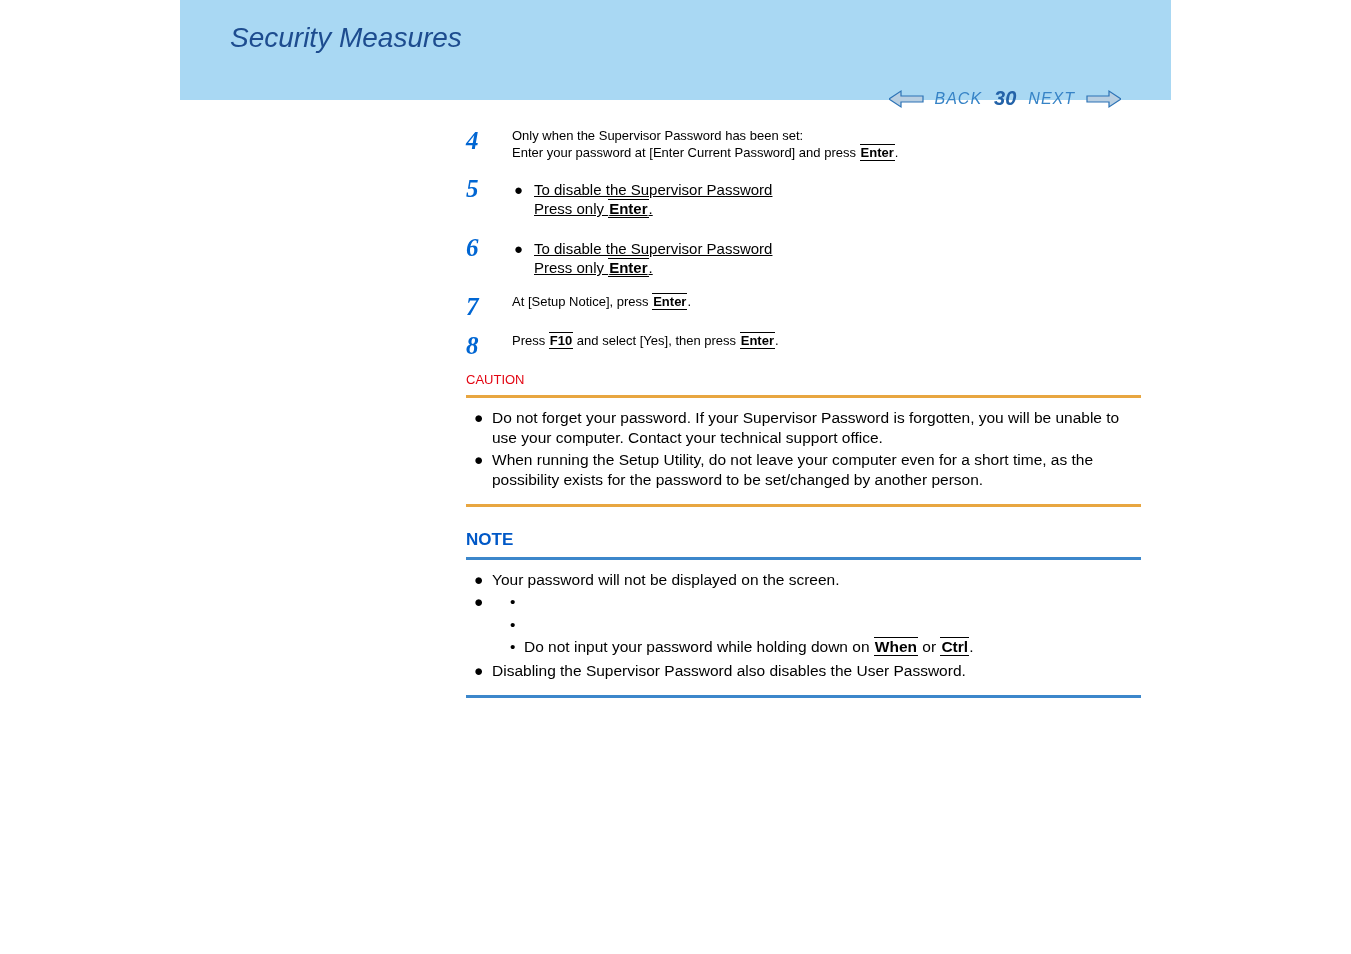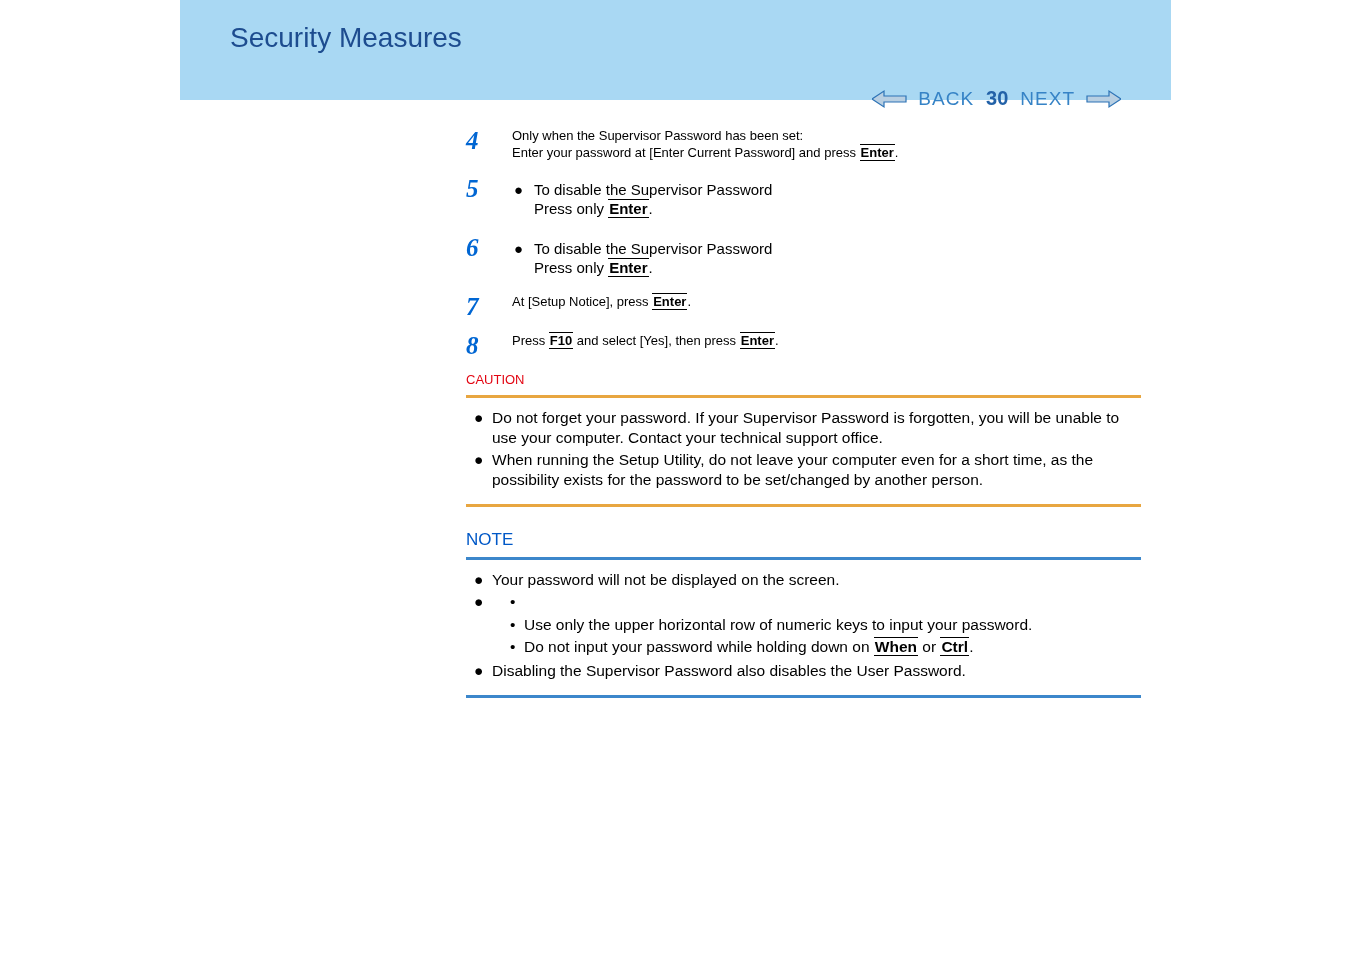--- a/index.html
+++ b/index.html
@@ -13,39 +13,40 @@
     .page-wrap {
       padding-left: 180px;
       padding-right: 180px;
     }
     .header-band {
       background: #a9d8f3;
       height: 100px;
       position: relative;
       padding-left: 50px;
       padding-top: 22px;
+      font-style: italic;
     }
     .page-title {
       font-size: 28px;
       color: #1d4c8f;
       font-family: Arial, Helvetica, sans-serif;
     }
     .nav-bar {
       position: absolute;
       right: 50px;
       bottom: -10px;
       display: flex;
       align-items: center;
       gap: 8px;
     }
     .arrow-btn { display: flex; align-items: center; }
     .arrow-btn svg { width: 38px; height: 22px; }
     .nav-label {
       color: #3683c6;
-      font-size: 19px;
+      font-size: 16px;
       letter-spacing: 1px;
     }
     .page-num {
       color: #2362a8;
       font-size: 20px;
       font-weight: bold;
       margin: 0 4px;
     }
     .content {
       padding-left: 286px;
@@ -80,33 +81,34 @@
       display: flex;
       font-size: 15px;
       margin-bottom: 2px;
     }
     .sub-bullet {
       width: 22px;
       flex-shrink: 0;
       text-align: left;
       padding-left: 2px;
     }
-    .sub-body { flex: 1; }
+    .sub-body { flex: 1; text-decoration: underline; }
     .sub-body-line2 { display: block; }
     .caution-label {
       color: #e30613;
       font-size: 13px;
       margin-top: 12px;
       margin-bottom: 6px;
     }
     .note-label {
       color: #0058c7;
       font-size: 17px;
       margin-top: 22px;
       margin-bottom: 6px;
+      font-weight: bold;
     }
     .rule-thick { border: 0; border-top: 3px solid #e8a640; margin: 0; }
     .rule-note { border: 0; border-top: 3px solid #3c87cb; margin: 0; }
     .caution-body, .note-body { padding: 10px 4px 12px 4px; }
     .b-list { list-style: none; }
     .b-item { display: flex; font-size: 15.5px; margin-bottom: 2px; line-height: 1.3; }
     .b-bullet { width: 22px; flex-shrink: 0; padding-left: 4px; }
     .b-body { flex: 1; }
     .n-sub { padding-left: 18px; }
     .n-sub-item { display: flex; font-size: 15.5px; margin-bottom: 2px; }
@@ -222,21 +224,20 @@
         </li>
         <li class="b-item">
           <span class="b-bullet">●</span>
           <span class="b-body">
             <div class="n-sub">
               <div class="n-sub-item">
                   <span class="n-sub-bullet">•</span>
                 </div>
               <div class="n-sub-item">
                   <span class="n-sub-bullet">•</span>
-                  <span>Use only the upper horizontal row of numeric keys to input your password.</span>
                 </div>
               <div class="n-sub-item">
                   <span class="n-sub-bullet">•</span>
                   <span><span>Do not input your password while holding down on </span><span class="keycap">When</span><span> or </span><span class="keycap">Ctrl</span><span>.</span></span>
                 </div>
             </div>
           </span>
         </li>
         <li class="b-item">
           <span class="b-bullet">●</span>

